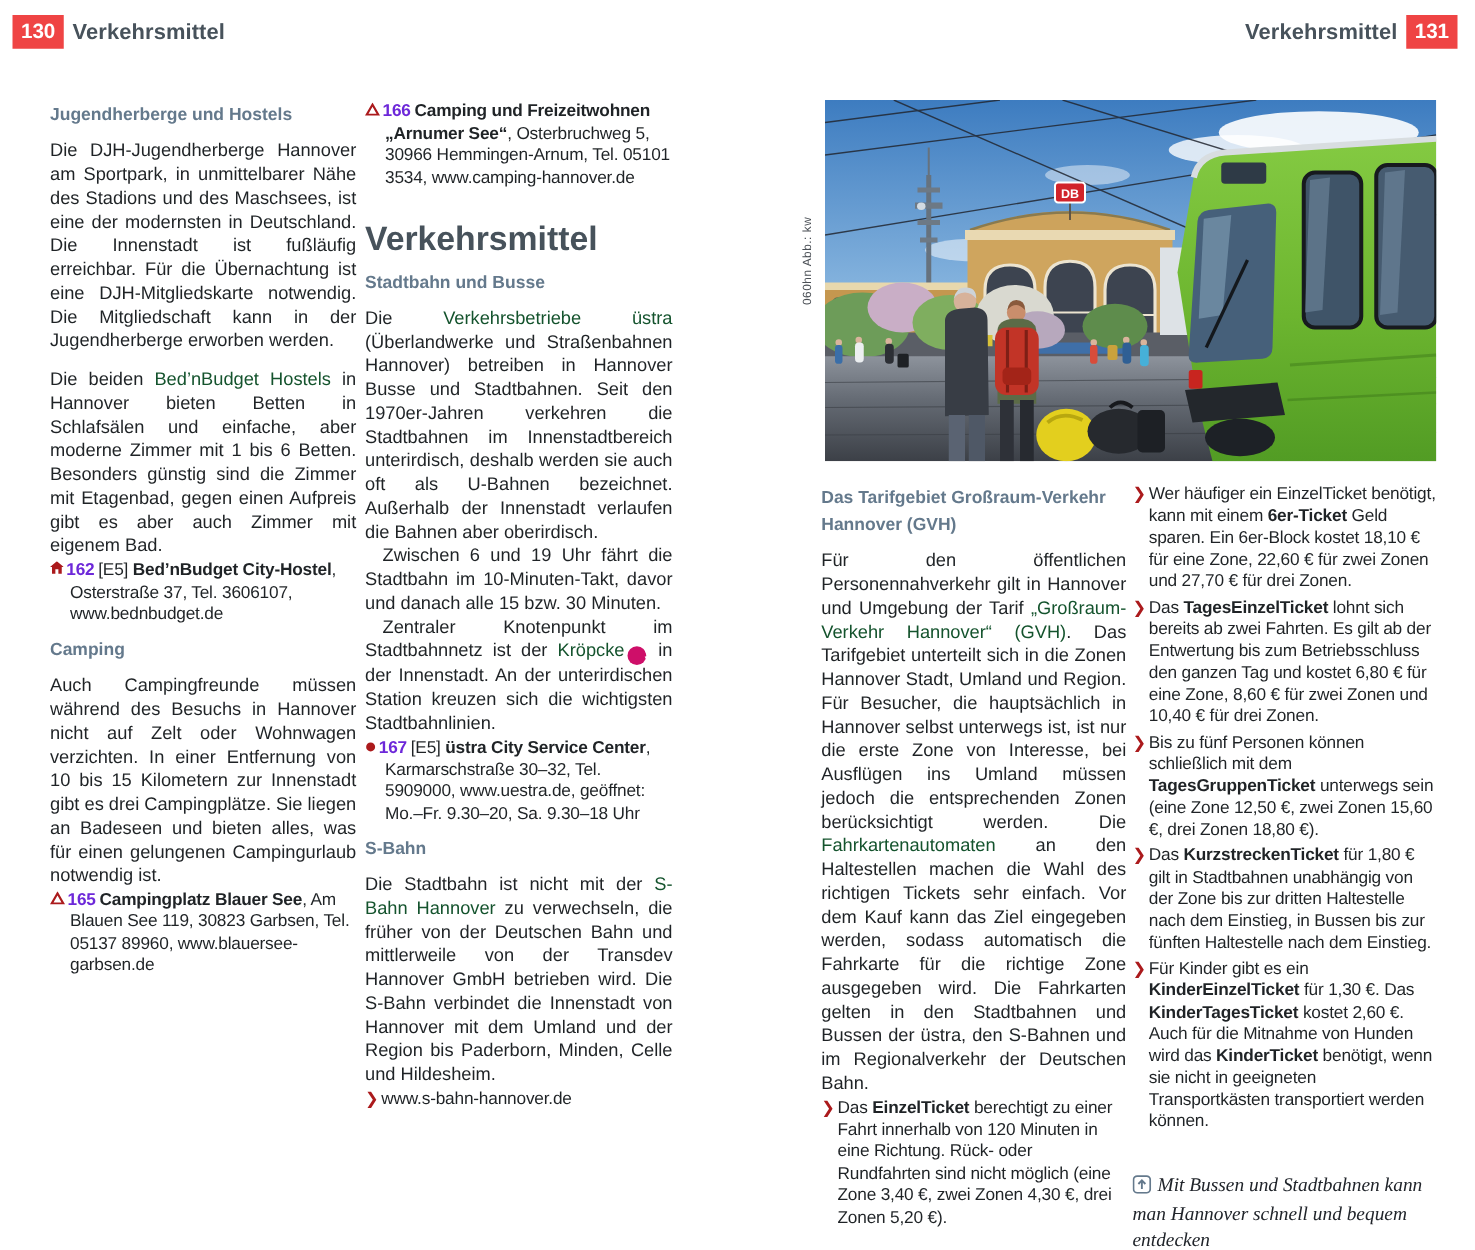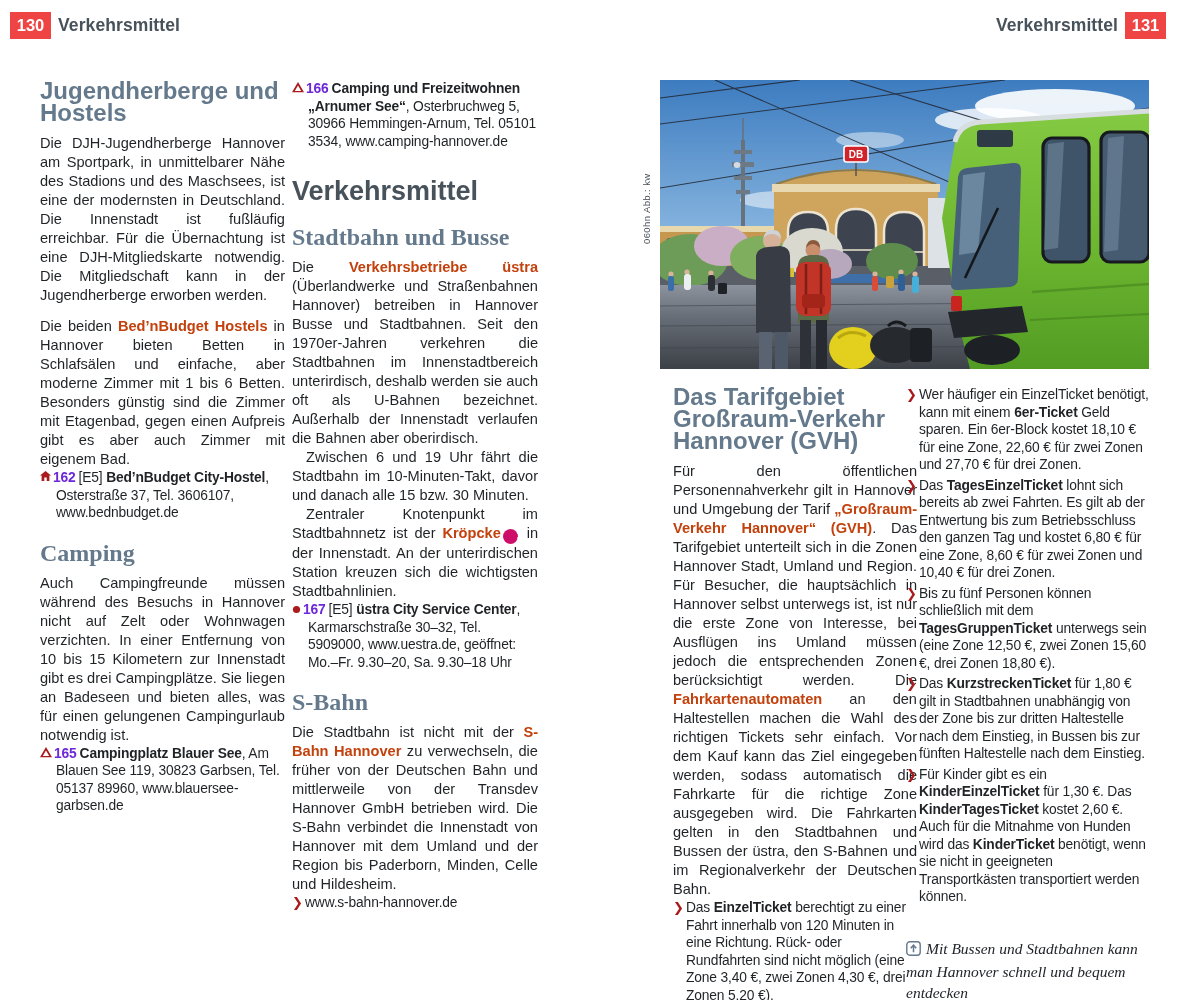--- a/index.html
+++ b/index.html
@@ -11,30 +11,30 @@
   .runhead.left{left:10px;}
   .runhead.right{right:14px;flex-direction:row-reverse;}
   .pagenum{width:41px;height:27px;background:#ef4444;color:#fff;font-weight:bold;
            font-size:16.5px;display:flex;align-items:center;justify-content:center;}
   .runtitle{font-size:17.5px;font-weight:bold;color:#47525b;letter-spacing:.1px;}
 
   
   .col{position:absolute;top:80px;}
   #col1{left:40px;width:245px;}
   #col2{left:292px;width:246px;}
-  #col3{left:673px;width:244px;top:386px;}
+  #col3{left:657px;width:244px;top:386px;}
   #col4{left:906px;width:245px;top:386px;}
 
-  .sect{margin:0 0 10px 0;font-size:24px;line-height:22px;font-weight:bold;color:#64798c;}
-  .sect.mt{margin-top:20px;font-family:Liberation Serif, serif;}
+  .sect{margin:0 0 10px 0;font-size:14px;line-height:22px;font-weight:bold;color:#64798c;}
+  .sect.mt{margin-top:8px;}
   .bigtitle{margin:26px 0 4px 0;font-size:27px;line-height:30px;font-weight:bold;color:#47525b;}
 
   .body-p{margin:0;font-size:14.6px;line-height:19px;text-align:justify;hyphens:auto;}
   .body-p.ind{text-indent:14px;}
-  .body-p b{font-weight:bold;color:#c2410c;}.gap12{height:12px;}
+  .body-p b{font-weight:normal;color:#14532d;}.gap12{height:12px;}
 
   .listing{position:relative;padding-left:16px;font-size:13.8px;line-height:17.5px;
            letter-spacing:-0.15px;text-align:left;}
   .listing .mk{margin-left:-16px;}
   .listing .num{color:#6d28d9;font-weight:bold;padding:0 3px 0 2px;}
   .listing b{font-weight:bold;}
 
   .bullet{position:relative;padding-left:13px;font-size:13.8px;line-height:17.5px;
           letter-spacing:-0.15px;text-align:left;margin:0 0 3px 0;}
   .bullet .chev{position:absolute;left:0;top:0;color:#ab1a1c;font-weight:bold;font-size:13px;}

